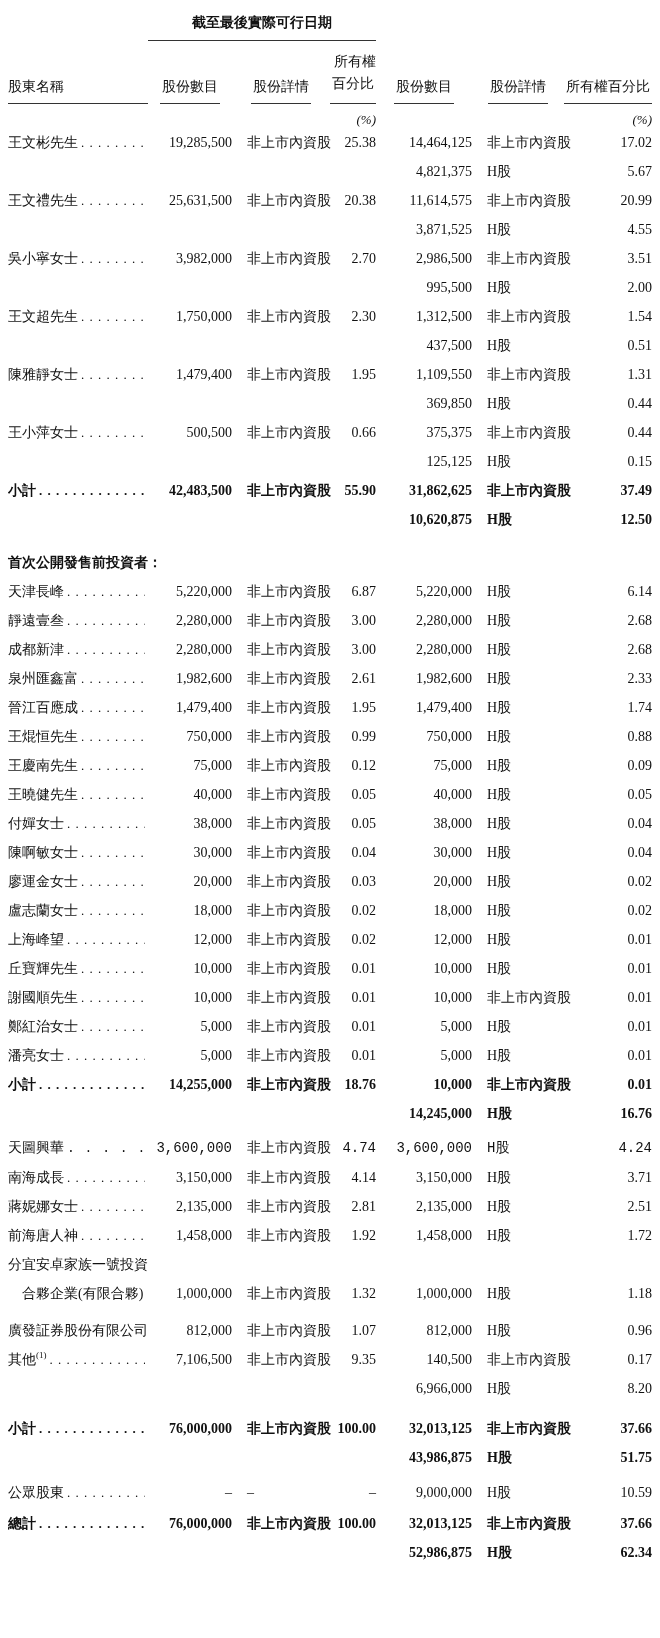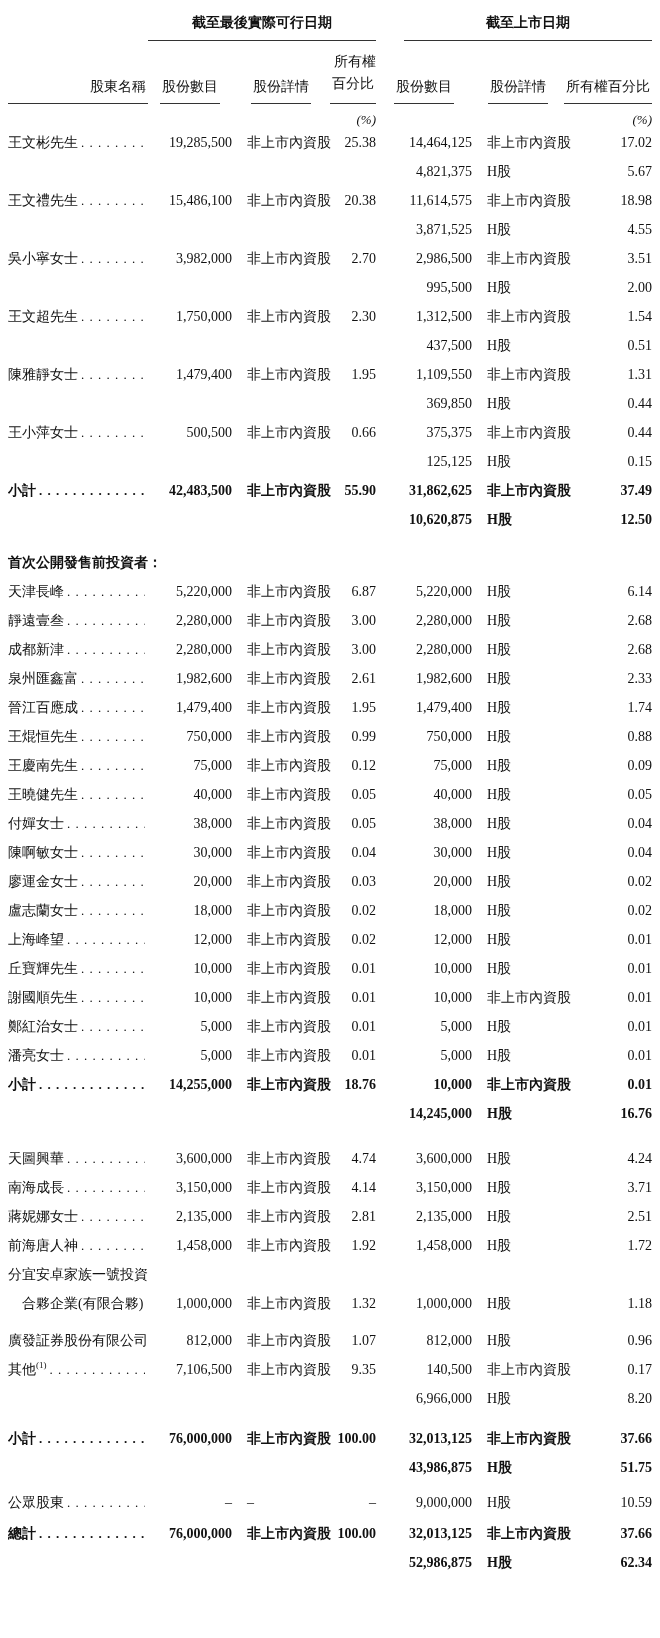--- a/index.html
+++ b/index.html
@@ -9,21 +9,21 @@
     font-family:"Liberation Serif","DejaVu Serif",serif;
     color:#111;font-size:14px;
   }
   
   .group-row{display:grid;grid-template-columns:140px 228px 276px;align-items:end;}
   .g-title{font-weight:700;text-align:center;padding-bottom:8px;border-bottom:1.5px solid #333;}
   .g-title.g2{margin-left:28px;}
   .col-row{display:grid;grid-template-columns:140px 84px 98px 46px 96px 92px 88px;align-items:end;margin-top:10px;}
   .col-row .hc{white-space:nowrap;}
   .hl{border-bottom:1.5px solid #333;padding:0 2px 7px 2px;display:inline-block;}
-  .hc.full .hl{display:block;padding-left:0;text-align:right;}
+  .hc.full .hl{display:block;padding-left:0;}
   .hc.ctr{text-align:center;}
   .hc.rgt{text-align:right;}
   .two-line{text-align:right;line-height:1.6;}
   .pct-row{display:grid;grid-template-columns:140px 84px 98px 46px 96px 92px 88px;margin-top:8px;}
   .pct-unit{text-align:right;font-style:italic;font-size:13px;}
   
   .tbody{margin-top:0;}
   .trow{
     display:grid;grid-template-columns:140px 84px 98px 46px 96px 112px 68px;
     align-items:baseline;min-height:29px;line-height:29px;
@@ -43,21 +43,20 @@
 </style>
 </head>
 <body>
 
 <div class="page">
 
   <div>
     <div class="group-row">
       <div></div>
       <div class="g-title">截至最後實際可行日期</div>
-      <div class="g-title g2">截至上市日期</div>
     </div>
 
     <div class="col-row">
       <div class="hc full">
           <span class="hl">股東名稱</span>
         </div>
       <div class="hc ctr"><span class="hl">股份數目</span></div>
       <div class="hc ctr"><span class="hl">股份詳情</span></div>
       <div class="hc rgt">
         <div class="two-line"><span>所有權</span><br>
@@ -99,26 +98,26 @@
         <div class="cell pct"></div>
         <div class="cell num">4,821,375</div>
         <div class="cell det">H股</div>
         <div class="cell pct">5.67</div>
       </div>
       <div class="trow">
         <div class="cell c-name">
           <span class="nm">王文禮先生</span>
           <span class="dots"></span>
         </div>
-        <div class="cell num">15,486,100</div>
+        <div class="cell num">25,631,500</div>
         <div class="cell det">非上市內資股</div>
         <div class="cell pct">20.38</div>
         <div class="cell num">11,614,575</div>
         <div class="cell det">非上市內資股</div>
-        <div class="cell pct">18.98</div>
+        <div class="cell pct">20.99</div>
       </div>
       <div class="trow">
         <div class="cell c-name"></div>
         <div class="cell num"></div>
         <div class="cell det"></div>
         <div class="cell pct"></div>
         <div class="cell num">3,871,525</div>
         <div class="cell det">H股</div>
         <div class="cell pct">4.55</div>
       </div>
@@ -446,21 +445,21 @@
       </div>
       <div class="trow bold">
         <div class="cell c-name"></div>
         <div class="cell num"></div>
         <div class="cell det"></div>
         <div class="cell pct"></div>
         <div class="cell num">14,245,000</div>
         <div class="cell det">H股</div>
         <div class="cell pct">16.76</div>
       </div>
-      <div class="trow" style="margin-top: 16px;">
+      <div class="trow" style="margin-top: 6px; font-family: Liberation Mono, monospace;">
         <div class="cell c-name">
           <span class="nm">天圖興華</span>
           <span class="dots"></span>
         </div>
         <div class="cell num">3,600,000</div>
         <div class="cell det">非上市內資股</div>
         <div class="cell pct">4.74</div>
         <div class="cell num">3,600,000</div>
         <div class="cell det">H股</div>
         <div class="cell pct">4.24</div>

